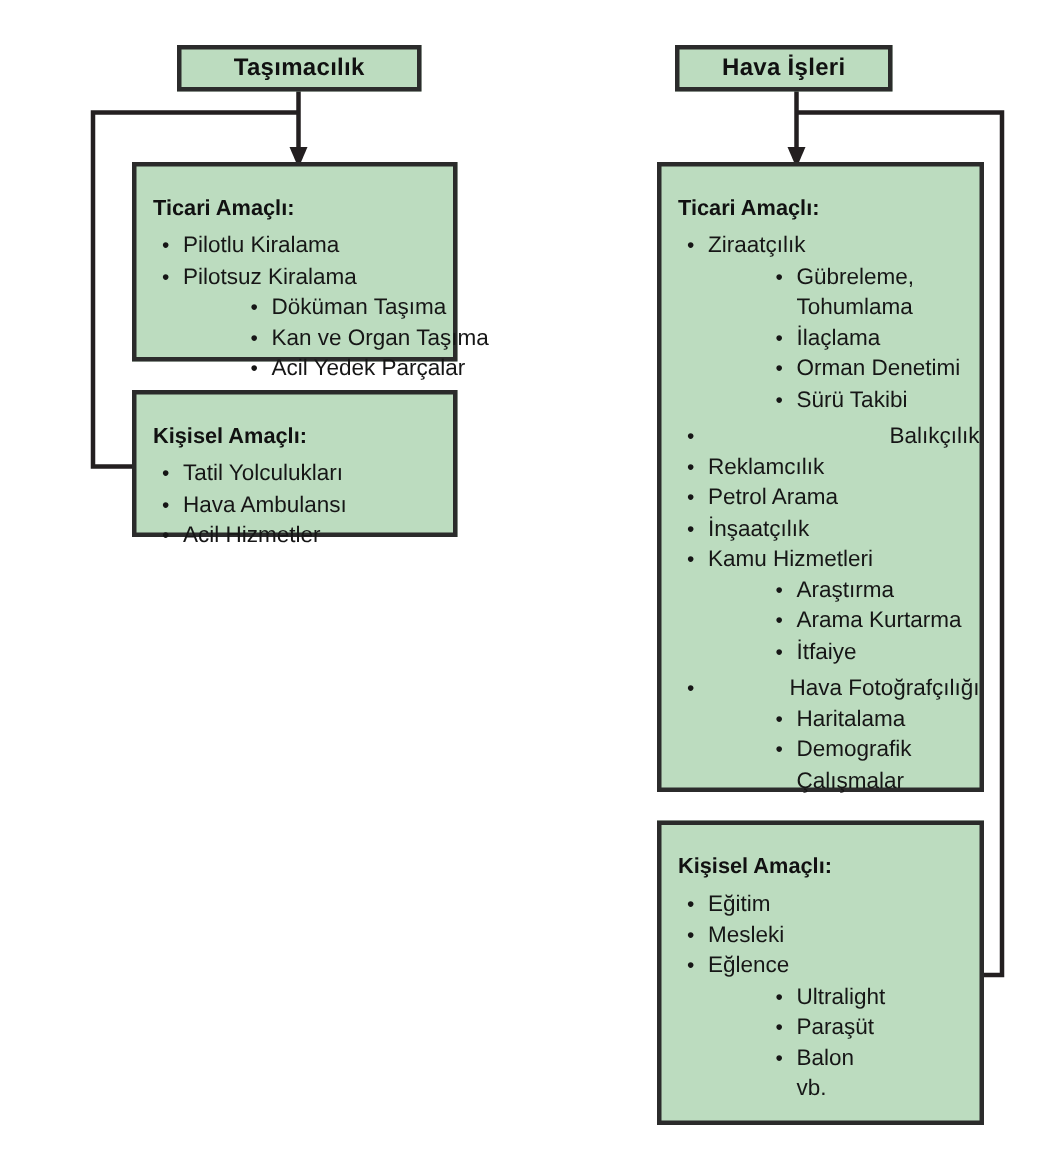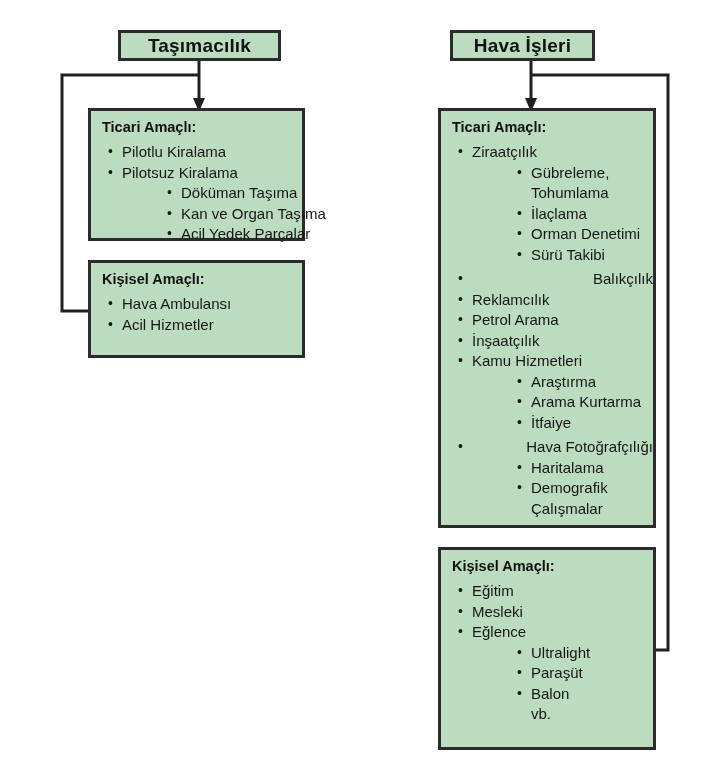--- a/index.html
+++ b/index.html
@@ -7,23 +7,23 @@
        font-family:"Liberation Sans","DejaVu Sans",sans-serif;
        color:#1a1a1a;-webkit-font-smoothing:antialiased;}
 
   #diagram{position:absolute;left:0;top:0;width:709px;height:767px;}
 
   
   .box{position:absolute;box-sizing:border-box;
        background:#bcdcbf;border:3px solid #2b2b2b;}
 
   .header-box{display:flex;align-items:center;justify-content:center;}
-  .header-label{font-weight:bold;font-size:19px;letter-spacing:.2px;color:#111;}
+  .header-label{font-weight:bold;font-size:16px;letter-spacing:.2px;color:#111;}
 
-  .panel{padding:8px 0 10px 0;}
+  .panel{padding:20px 0 10px 0;}
   .panel-title{font-weight:bold;font-size:14.5px;color:#111;
                margin:0 0 7px 11px;}
 
   ul.lvl{list-style:none;margin:0;padding:0;}
   li.item{font-size:15px;line-height:20.5px;color:#161616;
           position:relative;white-space:pre;}
   
   li.l1{padding-left:22px;margin-left:9px;}
   li.l1::before{content:"\2022";position:absolute;left:8px;top:-1px;font-size:14px;}
   
@@ -76,20 +76,21 @@
         <li class="item l1">Pilotsuz Kiralama</li>
         <li class="item l2">Döküman Taşıma</li>
         <li class="item l2">Kan ve Organ Taşıma</li>
         <li class="item l2">Acil Yedek Parçalar</li>
       </ul>
   </div>
 
   <div class="box panel" style="left:88px;top:260px;width:217px;height:98px;">
     <div class="panel-title">Kişisel Amaçlı:</div>
     <ul class="lvl">
+        <li class="item l1">Tatil Yolculukları</li>
         <li class="item l1">Hava Ambulansı</li>
         <li class="item l1">Acil Hizmetler</li>
       </ul>
   </div>
 
   <div class="box panel" style="left:438px;top:108px;width:218px;height:420px;">
     <div class="panel-title">Ticari Amaçlı:</div>
     <ul class="lvl">
         <li class="item l1">Ziraatçılık</li>
         <li class="item l2">Gübreleme,</li>

